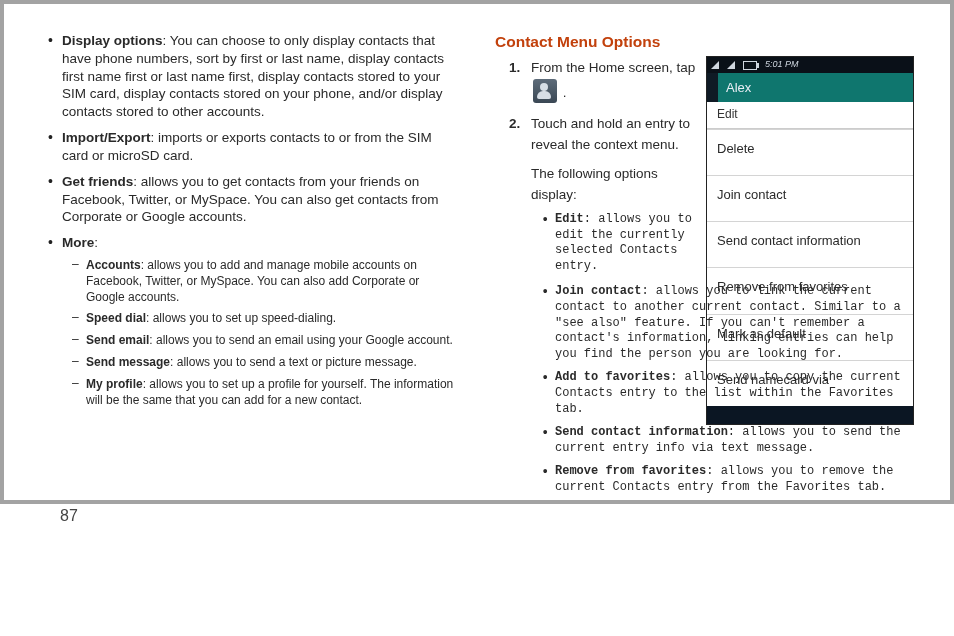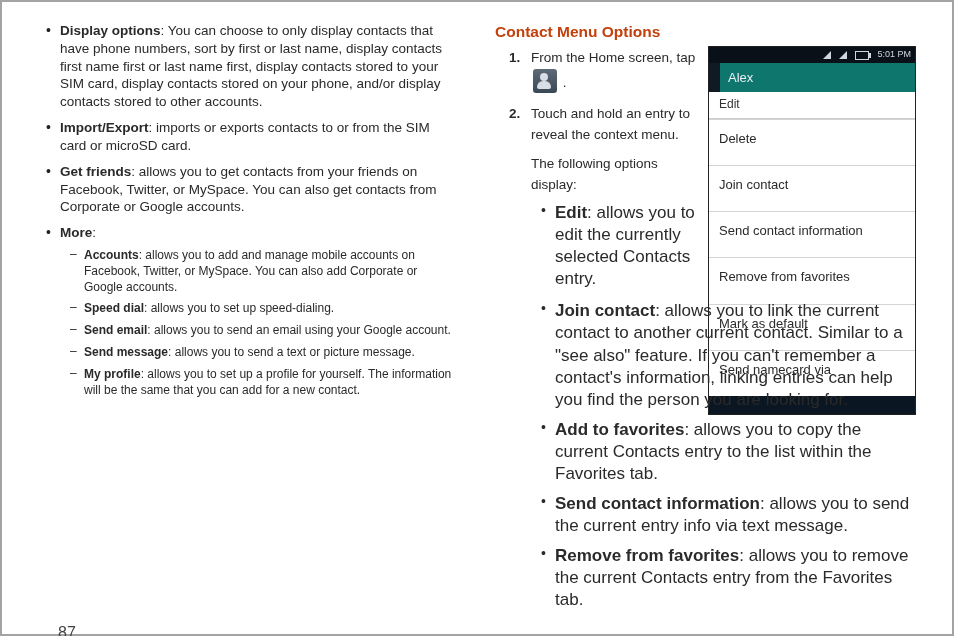--- a/index.html
+++ b/index.html
@@ -7,23 +7,23 @@
     padding: 0;
     width: 954px;
     height: 636px;
     font-family: Arial, Helvetica, sans-serif;
     background: #fff;
     color: #222;
   }
   .page {
     box-sizing: border-box;
     width: 954px;
-    height: 636px;
-    padding: 20px 36px 18px 36px;
-    border: 2px solid #a3a3a3;
+    height: 504px;
+    padding: 28px 36px 18px 36px;
+    border: 4px solid #a3a3a3;
     display: flex;
     flex-direction: column;
   }
   .cols {
     flex: 1;
     display: flex;
     gap: 36px;
   }
   .col {
     flex: 1;
@@ -137,26 +137,26 @@
     width: 206px;
     border: 1px solid #222;
     font-family: Arial, sans-serif;
     font-size: 12.5px;
     background: #0f1a25;
   }
   .phone .statusbar {
     height: 16px;
     display: flex;
     align-items: center;
-    justify-content: flex-end;
     gap: 8px;
     padding: 0 4px;
     color: #cfd6df;
     font-size: 9px;
     background: #0a1018;
+    font-style: italic;
   }
   .phone .statusbar .sig {
     display: inline-block;
     width: 0; height: 0;
     border-left: 8px solid transparent;
     border-bottom: 8px solid #cfd6df;
   }
   .phone .statusbar .batt {
     width: 12px; height: 7px;
     border: 1px solid #cfd6df;
@@ -203,22 +203,23 @@
   .right-step-block { width: 215px; }
   ul.b1r {
     list-style: none;
     padding-left: 10px;
     margin: 6px 0 0 0;
   }
   ul.b1r > li {
     position: relative;
     padding-left: 14px;
     margin-bottom: 8px;
-    font-size: 17px;
+    font-size: 12px;
     line-height: 1.3;
+    font-family: Liberation Mono, monospace;
   }
   ul.b1r > li::before {
     content: "•";
     position: absolute;
     left: 0;
     top: -1px;
     font-size: 14px;
   }
 </style>
 </head>

